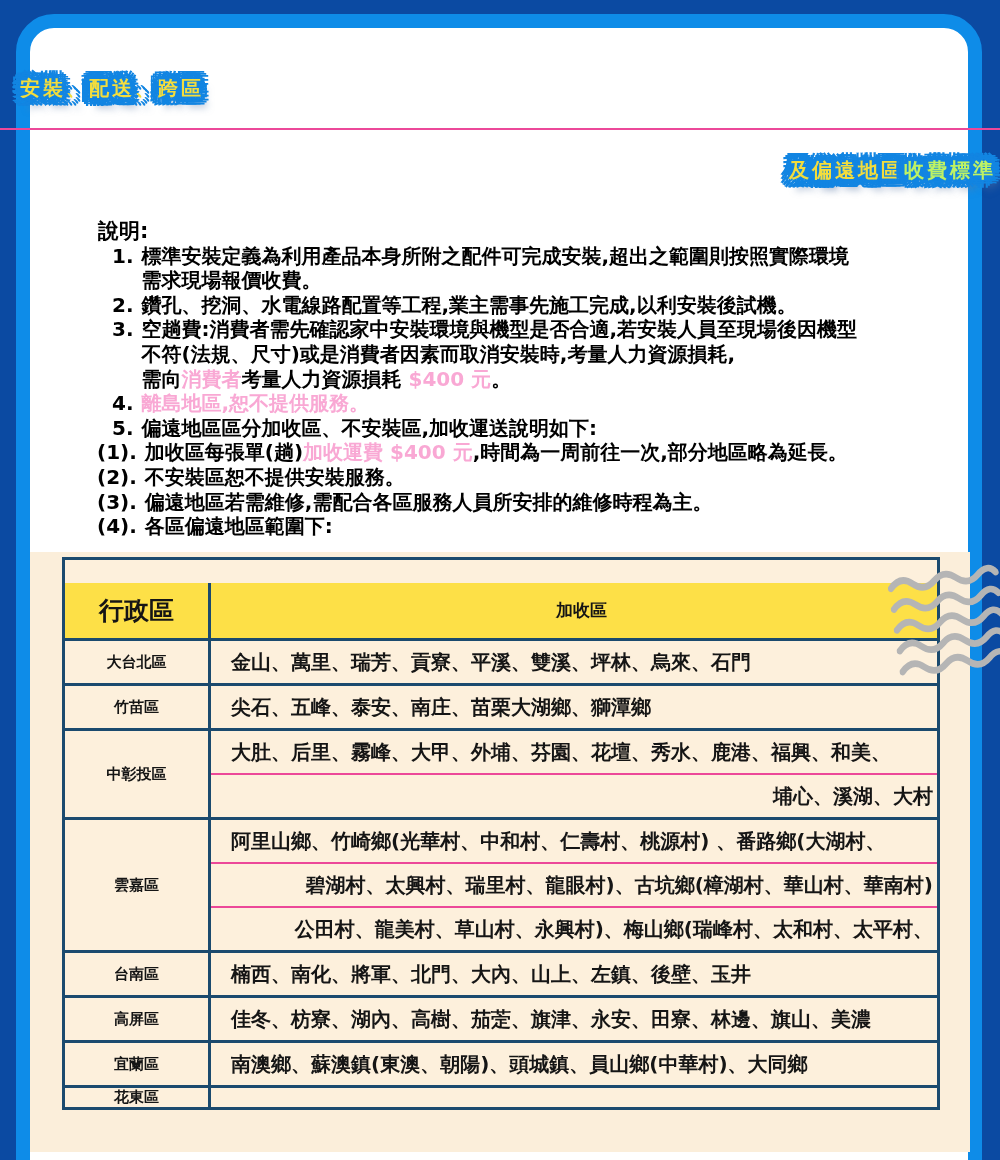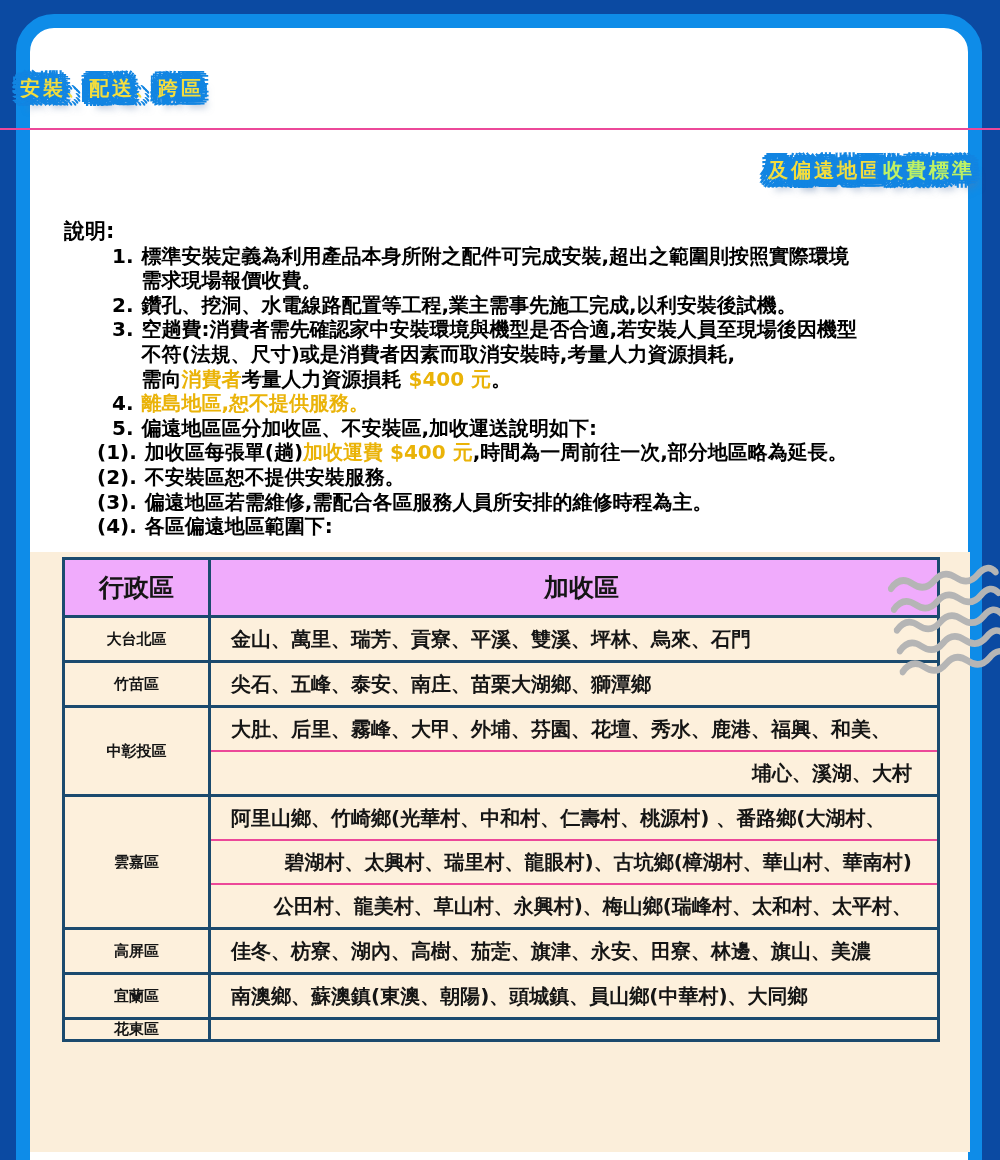--- a/index.html
+++ b/index.html
@@ -33,40 +33,40 @@
       4px 8px 0 #1285e2,4px -8px 0 #1285e2,-4px 8px 0 #1285e2,-4px -8px 0 #1285e2,
       7px 11px 7px rgba(90,120,165,.6);
   }
   .t-yellow{color:#f3dd3d;}
   .t-white{color:#bef264;}
   
   .notes{
     position:absolute;left:64px;top:219px;width:882px;z-index:4;
     font-size:20px;line-height:24.6px;font-weight:700;color:#000;
   }
-  .notes-label{font-size:21px;}
+  .notes-label{font-size:21px;margin-left:34px;}
   .note{display:flex;margin-left:48px;}
   .note.sub{margin-left:33px;}
   .note .mk{white-space:pre;margin-right:8px;flex:0 0 auto;}
   .note .nbody{flex:1;}
-  .red{color:#eab308;}
+  .red{color:#f9a8d4;}
   
   .fee-table{
     position:absolute;left:62px;top:557px;width:878px;z-index:5;
     border:3px solid #1b4a6e;background:#fdf0dc;color:#151515;
     box-sizing:border-box;
   }
-  .thead{display:flex;background:#f0abfc;border-bottom:3px solid #1b4a6e;height:55px;}
+  .thead{display:flex;background:#fde047;border-bottom:3px solid #1b4a6e;height:55px;margin-top:23px;}
   .th1{width:143px;border-right:3px solid #1b4a6e;display:flex;align-items:center;justify-content:center;font-size:25px;font-weight:700;flex:0 0 auto;}
-  .th2{flex:1;display:flex;align-items:center;justify-content:center;font-size:25px;font-weight:700;padding-left:15px;}
+  .th2{flex:1;display:flex;align-items:center;justify-content:center;font-size:17px;font-weight:700;padding-left:15px;}
   .trow{display:flex;border-bottom:3px solid #1b4a6e;}
   .trow:last-child{border-bottom:none;}
   .tregion{width:143px;border-right:3px solid #1b4a6e;display:flex;align-items:center;justify-content:center;font-size:15px;font-weight:700;flex:0 0 auto;}
   .tareas{flex:1;display:flex;flex-direction:column;}
-  .tline{display:flex;align-items:center;padding:0 25px 0 20px;min-height:42px;font-size:20px;font-weight:700;}
+  .tline{display:flex;align-items:center;padding:0 4px 0 20px;min-height:42px;font-size:20px;font-weight:700;}
   .tline + .tline{border-top:2px solid #ec4899;justify-content:flex-end;}
   
   .waves{
     position:absolute;left:893px;top:568px;z-index:6;
     transform:rotate(-8deg);
   }
 </style>
 </head>
 <body>
 
@@ -170,20 +170,26 @@
           <div class="tline">大肚、后里、霧峰、大甲、外埔、芬園、花壇、秀水、鹿港、福興、和美、</div>
           <div class="tline">埔心、溪湖、大村</div>
         </div>
       </div>
       <div class="trow">
         <div class="tregion">雲嘉區</div>
         <div class="tareas">
           <div class="tline">阿里山鄉、竹崎鄉(光華村、中和村、仁壽村、桃源村) 、番路鄉(大湖村、</div>
           <div class="tline">碧湖村、太興村、瑞里村、龍眼村)、古坑鄉(樟湖村、華山村、華南村)</div>
           <div class="tline">公田村、龍美村、草山村、永興村)、梅山鄉(瑞峰村、太和村、太平村、</div>
+        </div>
+      </div>
+      <div class="trow">
+        <div class="tregion">台南區</div>
+        <div class="tareas">
+          <div class="tline">楠西、南化、將軍、北門、大內、山上、左鎮、後壁、玉井</div>
         </div>
       </div>
       <div class="trow">
         <div class="tregion">高屏區</div>
         <div class="tareas">
           <div class="tline">佳冬、枋寮、湖內、高樹、茄萣、旗津、永安、田寮、林邊、旗山、美濃</div>
         </div>
       </div>
       <div class="trow">
         <div class="tregion">宜蘭區</div>

